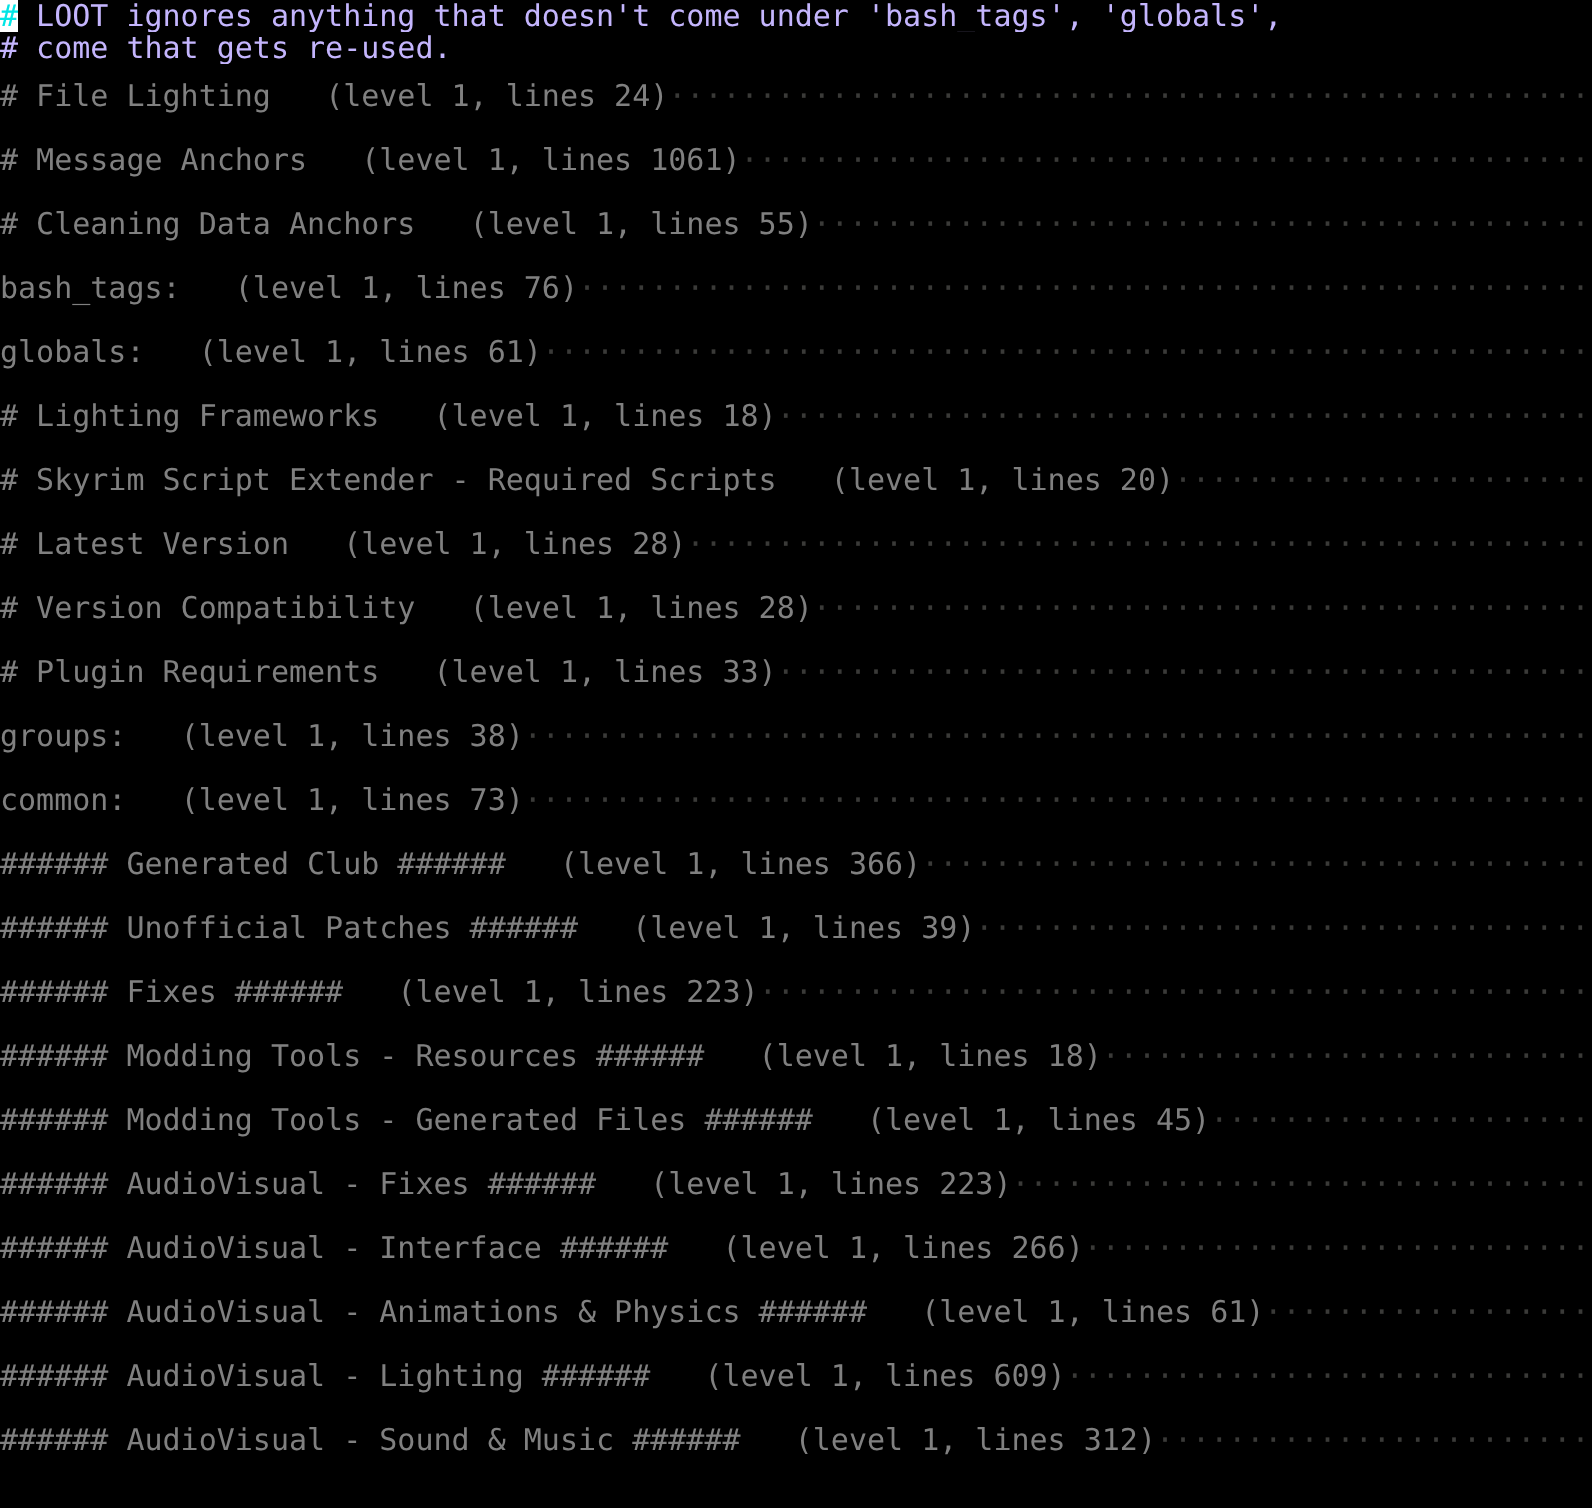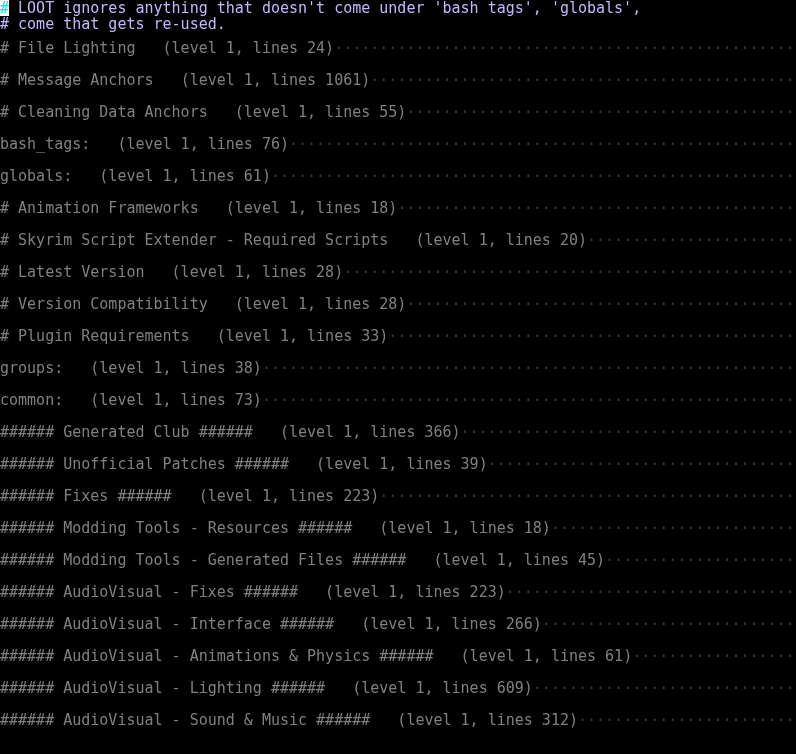--- a/index.html
+++ b/index.html
@@ -75,21 +75,21 @@
 
     <div class="row tight comment"># come that gets re-used.</div>
 
 
     <div id="fold-list">
         <div class="row fold"><span class="foldtext"># File Lighting</span><span class="foldtext">   </span><span class="foldtext">(level 1, lines 24)</span><span class="folddots">····························································································</span></div>
         <div class="row fold"><span class="foldtext"># Message Anchors</span><span class="foldtext">   </span><span class="foldtext">(level 1, lines 1061)</span><span class="folddots">····························································································</span></div>
         <div class="row fold"><span class="foldtext"># Cleaning Data Anchors</span><span class="foldtext">   </span><span class="foldtext">(level 1, lines 55)</span><span class="folddots">····························································································</span></div>
         <div class="row fold"><span class="foldtext">bash_tags:</span><span class="foldtext">   </span><span class="foldtext">(level 1, lines 76)</span><span class="folddots">····························································································</span></div>
         <div class="row fold"><span class="foldtext">globals:</span><span class="foldtext">   </span><span class="foldtext">(level 1, lines 61)</span><span class="folddots">····························································································</span></div>
-        <div class="row fold"><span class="foldtext"># Animation Frameworks</span><span class="foldtext">   </span><span class="foldtext">(level 1, lines 18)</span><span class="folddots">····························································································</span></div>
+        <div class="row fold"><span class="foldtext"># Lighting Frameworks</span><span class="foldtext">   </span><span class="foldtext">(level 1, lines 18)</span><span class="folddots">····························································································</span></div>
         <div class="row fold"><span class="foldtext"># Skyrim Script Extender - Required Scripts</span><span class="foldtext">   </span><span class="foldtext">(level 1, lines 20)</span><span class="folddots">····························································································</span></div>
         <div class="row fold"><span class="foldtext"># Latest Version</span><span class="foldtext">   </span><span class="foldtext">(level 1, lines 28)</span><span class="folddots">····························································································</span></div>
         <div class="row fold"><span class="foldtext"># Version Compatibility</span><span class="foldtext">   </span><span class="foldtext">(level 1, lines 28)</span><span class="folddots">····························································································</span></div>
         <div class="row fold"><span class="foldtext"># Plugin Requirements</span><span class="foldtext">   </span><span class="foldtext">(level 1, lines 33)</span><span class="folddots">····························································································</span></div>
         <div class="row fold"><span class="foldtext">groups:</span><span class="foldtext">   </span><span class="foldtext">(level 1, lines 38)</span><span class="folddots">····························································································</span></div>
         <div class="row fold"><span class="foldtext">common:</span><span class="foldtext">   </span><span class="foldtext">(level 1, lines 73)</span><span class="folddots">····························································································</span></div>
         <div class="row fold"><span class="foldtext">###### Generated Club ######</span><span class="foldtext">   </span><span class="foldtext">(level 1, lines 366)</span><span class="folddots">····························································································</span></div>
         <div class="row fold"><span class="foldtext">###### Unofficial Patches ######</span><span class="foldtext">   </span><span class="foldtext">(level 1, lines 39)</span><span class="folddots">····························································································</span></div>
         <div class="row fold"><span class="foldtext">###### Fixes ######</span><span class="foldtext">   </span><span class="foldtext">(level 1, lines 223)</span><span class="folddots">····························································································</span></div>
         <div class="row fold"><span class="foldtext">###### Modding Tools - Resources ######</span><span class="foldtext">   </span><span class="foldtext">(level 1, lines 18)</span><span class="folddots">····························································································</span></div>

